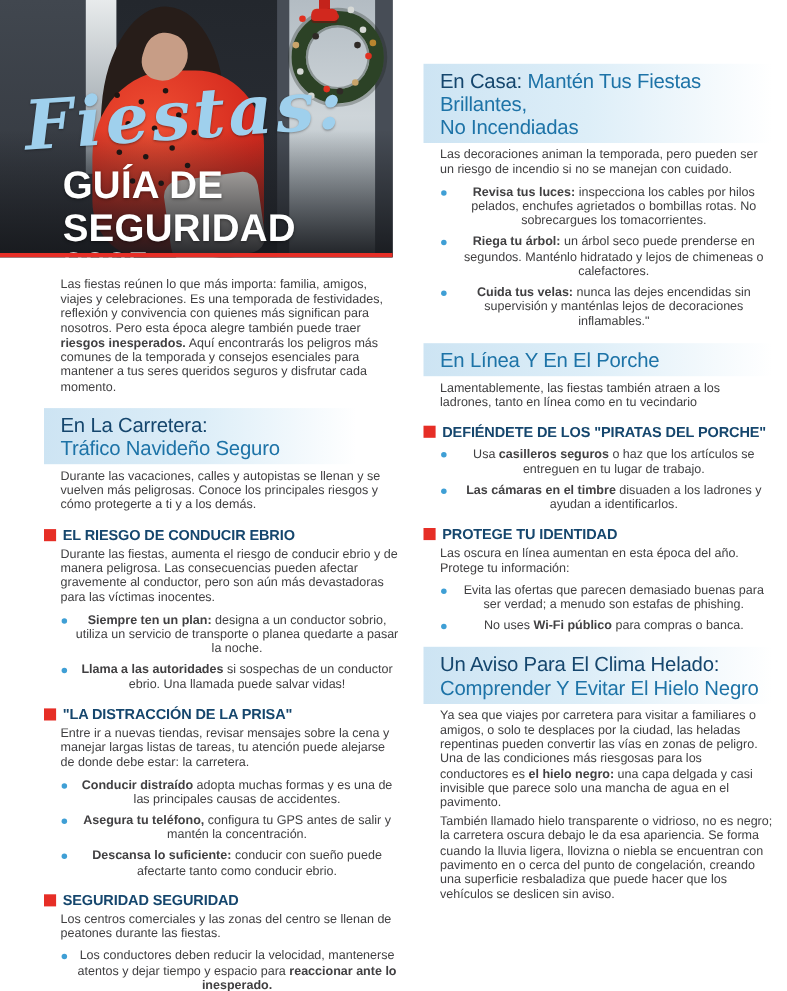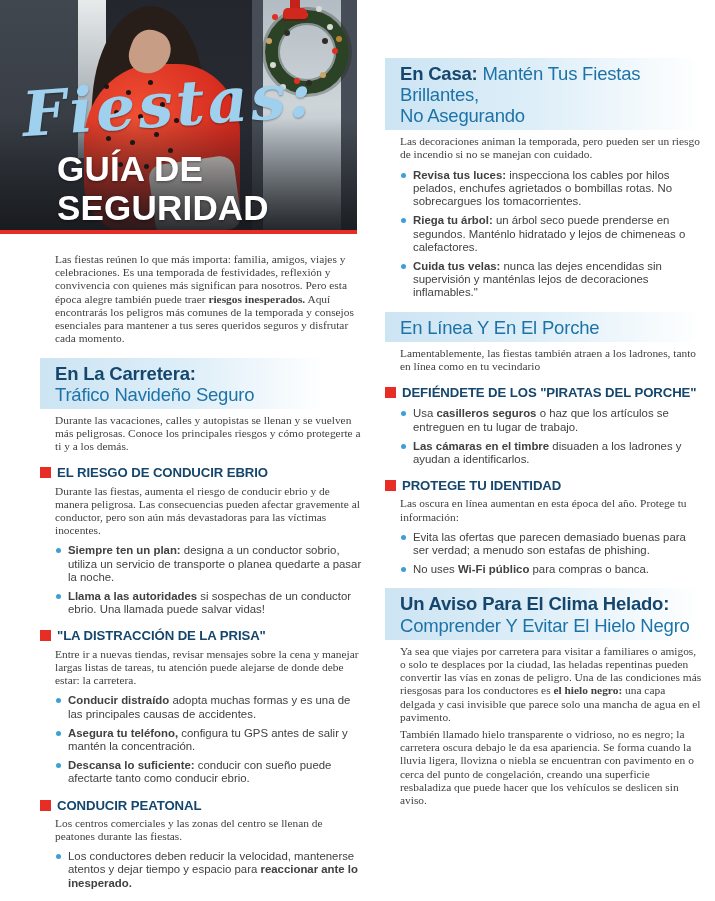--- a/index.html
+++ b/index.html
@@ -42,28 +42,28 @@
   .t2{top:190px;}
   .year{font-weight:400;}
   .redbar{left:0;bottom:0;width:357px;height:4px;background:#e62e26;}
 
   
   .content{margin:19px 8px 0 40px;}
   .band{background:linear-gradient(90deg,#cde4f3 0%,#ddeef8 45%,rgba(255,255,255,0) 88%);
     padding:5px 6px 4px 15px;margin:12px 0 5px;}
   .col-right .band{margin-right:-12px;background:linear-gradient(90deg,#cde4f3 0%,#ddeef8 45%,rgba(255,255,255,0) 96%);}
   .band .l1{font-size:18.5px;line-height:1.14;letter-spacing:-.2px;}
-  .band .bold{font-weight:bold;color:#15466d;}
+  .band .bold{font-weight:normal;color:#15466d;}
   .band .rest{font-weight:400;color:#1d73a7;}
   .band .l2{font-size:18.5px;line-height:1.14;font-weight:400;color:#1d73a7;letter-spacing:-.2px;}
   .h-red{display:flex;align-items:flex-start;gap:6px;margin:12px 0 3px;}
   .h-red .sq{width:11px;height:11px;background:#e62e26;flex:none;margin-top:2px;}
   .h-red .ht{font-size:13.2px;font-weight:bold;color:#15466d;line-height:1.15;letter-spacing:-.1px;}
-  p.body{font-size:11.4px;line-height:1.16;margin:4px 0 4px 15px;font-family:Liberation Serif, serif;}
-  ul.bullets{list-style:none;margin:7px 0 2px 15px;padding:0;}
+  p.body{font-size:11.4px;line-height:1.16;margin:4px 0 4px 15px;}
+  ul.bullets{list-style:none;margin:7px 0 2px 15px;padding:0;text-align:center;}
   ul.bullets li{position:relative;padding-left:13px;margin:0 0 6px;font-size:11.4px;line-height:1.16;}
   .dot{position:absolute;left:1px;top:4px;width:5px;height:5px;border-radius:50%;background:#3f9fd5;}
   b{font-weight:bold;color:#414042;}
 </style>
 </head>
 <body>
 
 <div class="page">
   <div class="col-left">
 
@@ -109,33 +109,33 @@
           <span class="ht">"LA DISTRACCIÓN DE LA PRISA"</span>
         </div>
         <p class="body"><span>Entre ir a nuevas tiendas, revisar mensajes sobre la cena y manejar largas listas de tareas, tu atención puede alejarse de donde debe estar: la carretera.</span></p>
         <ul class="bullets">
           <li><span class="dot"></span><b>Conducir distraído</b><span> adopta muchas formas y es una de las principales causas de accidentes.</span></li>
           <li><span class="dot"></span><b>Asegura tu teléfono,</b><span> configura tu GPS antes de salir y mantén la concentración.</span></li>
           <li><span class="dot"></span><b>Descansa lo suficiente:</b><span> conducir con sueño puede afectarte tanto como conducir ebrio.</span></li>
         </ul>
         <div class="h-red">
           <span class="sq"></span>
-          <span class="ht">CONDUCIR PEATONAL</span>
+          <span class="ht">SEGURIDAD SEGURIDAD</span>
         </div>
         <p class="body"><span>Los centros comerciales y las zonas del centro se llenan de peatones durante las fiestas.</span></p>
         <ul class="bullets">
           <li><span class="dot"></span><span>Los conductores deben reducir la velocidad, mantenerse atentos y dejar tiempo y espacio para </span><b>reaccionar ante lo inesperado.</b></li>
         </ul>
       </div>
   </div>
 
   <div class="col-right">
       <div class="band">
         <div class="l1"><span class="bold">En Casa:</span><span class="rest"> Mantén Tus Fiestas Brillantes,</span></div>
-        <div class="l2">No Asegurando</div>
+        <div class="l2">No Incendiadas</div>
       </div>
       <p class="body"><span>Las decoraciones animan la temporada, pero pueden ser un riesgo de incendio si no se manejan con cuidado.</span></p>
       <ul class="bullets">
         <li><span class="dot"></span><b>Revisa tus luces:</b><span> inspecciona los cables por hilos pelados, enchufes agrietados o bombillas rotas. No sobrecargues los tomacorrientes.</span></li>
         <li><span class="dot"></span><b>Riega tu árbol:</b><span> un árbol seco puede prenderse en segundos. Manténlo hidratado y lejos de chimeneas o calefactores.</span></li>
         <li><span class="dot"></span><b>Cuida tus velas:</b><span> nunca las dejes encendidas sin supervisión y manténlas lejos de decoraciones inflamables."</span></li>
       </ul>
       <div class="band">
         <div class="l2">En Línea Y En El Porche</div>
       </div>

